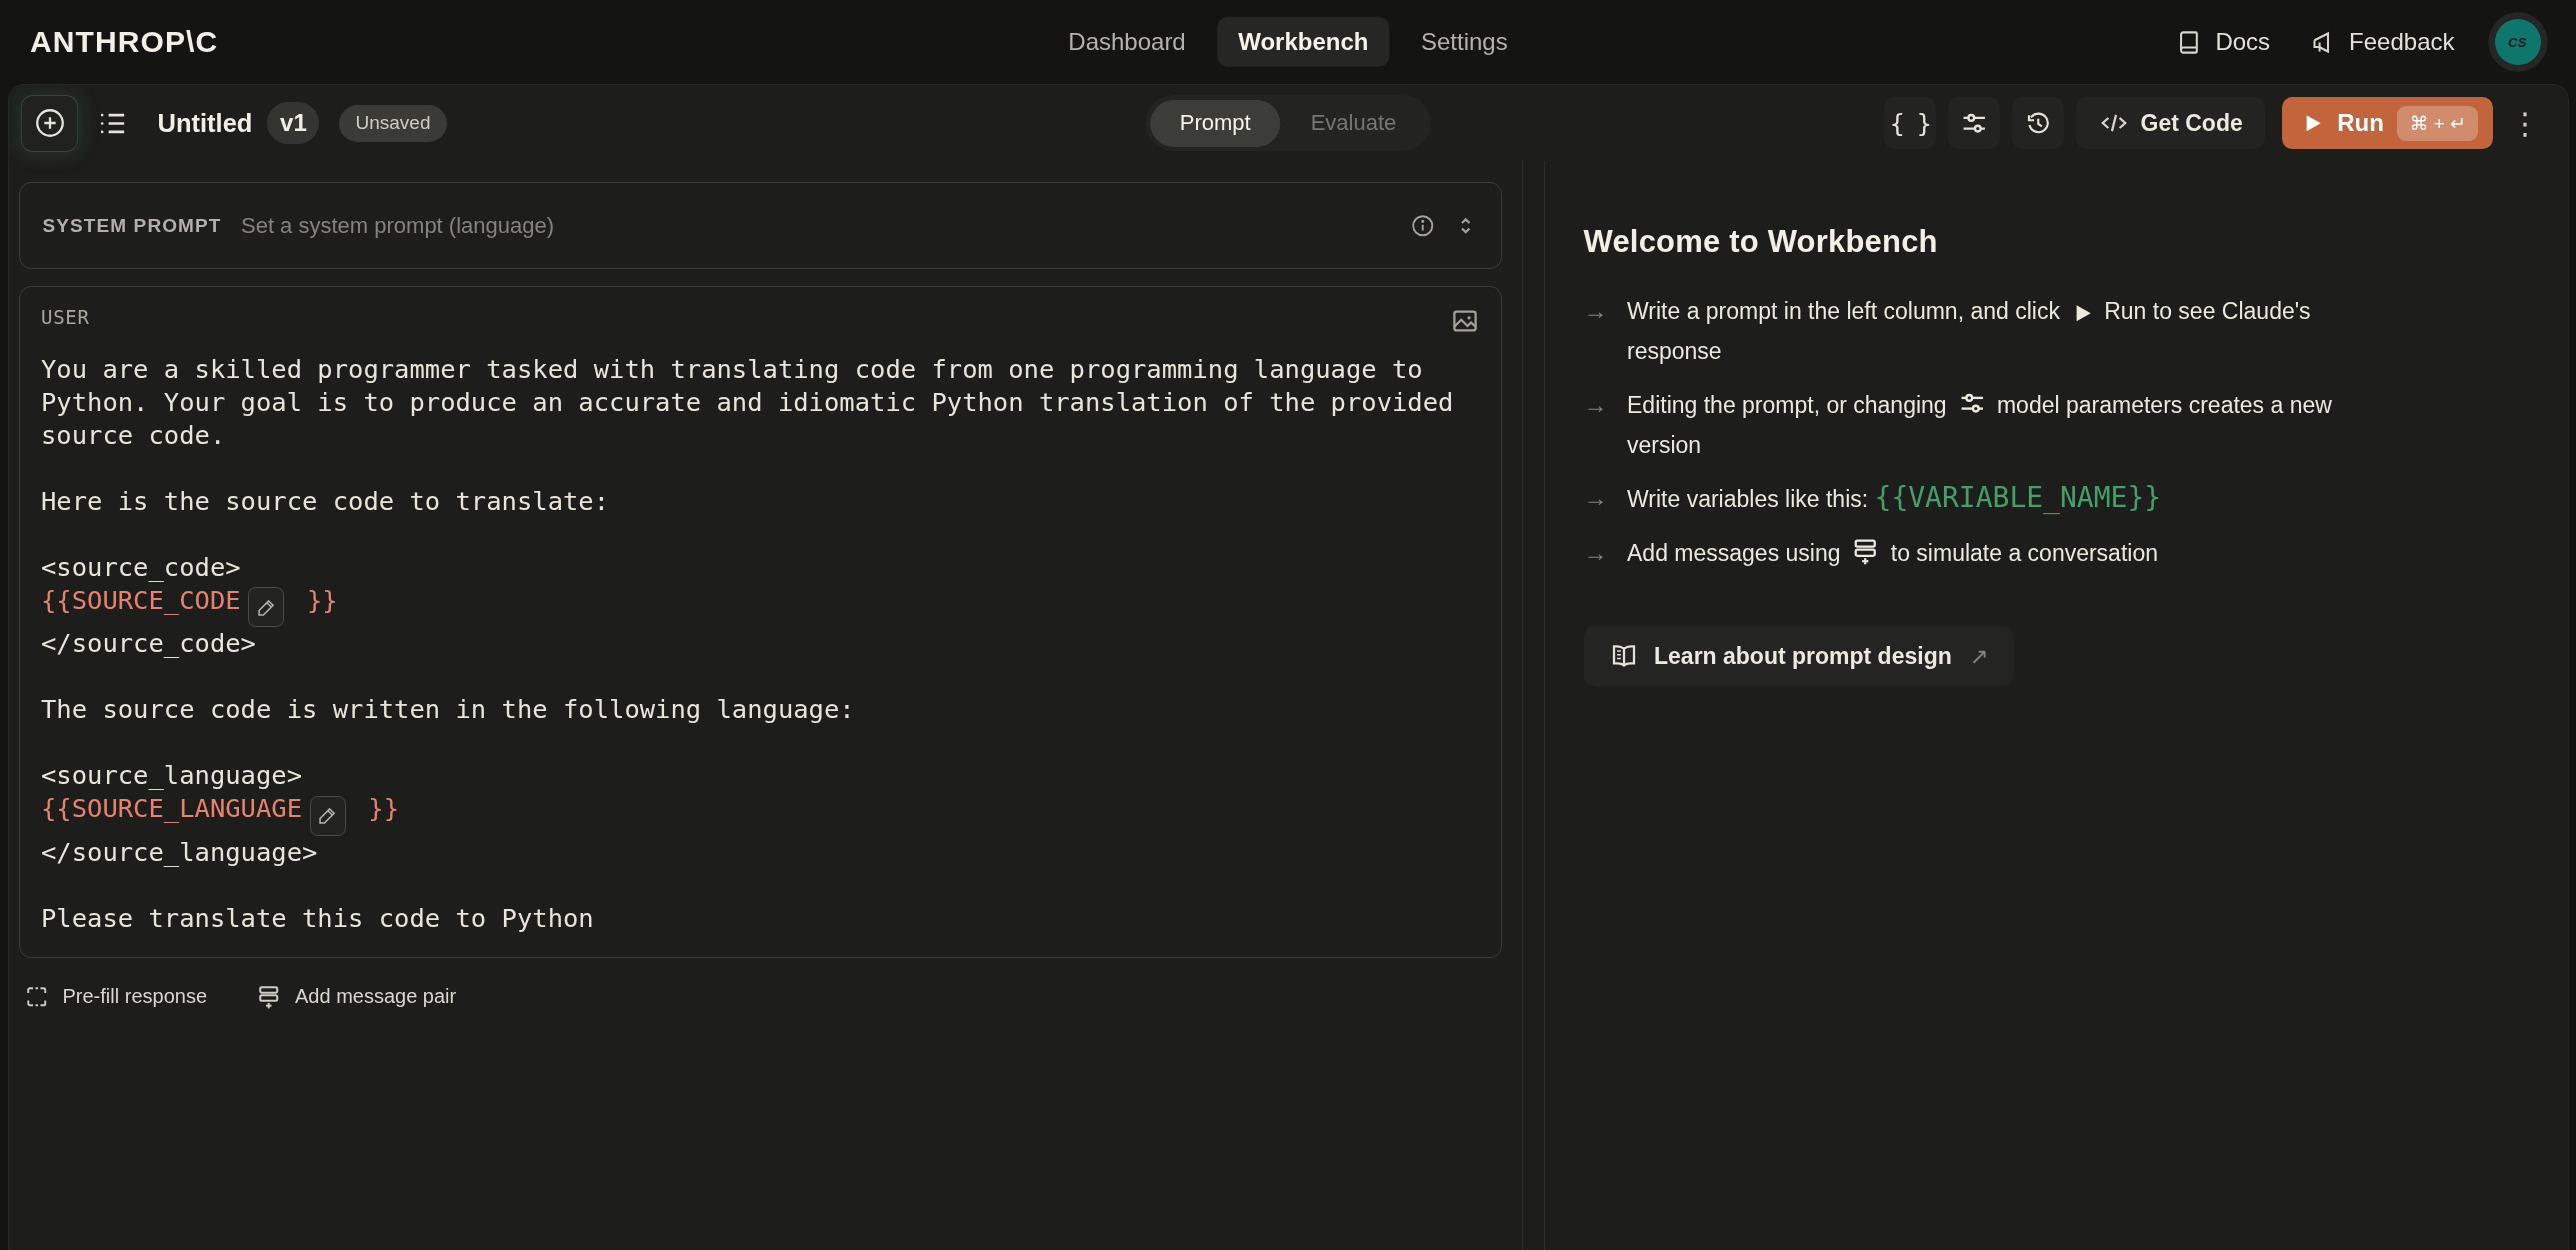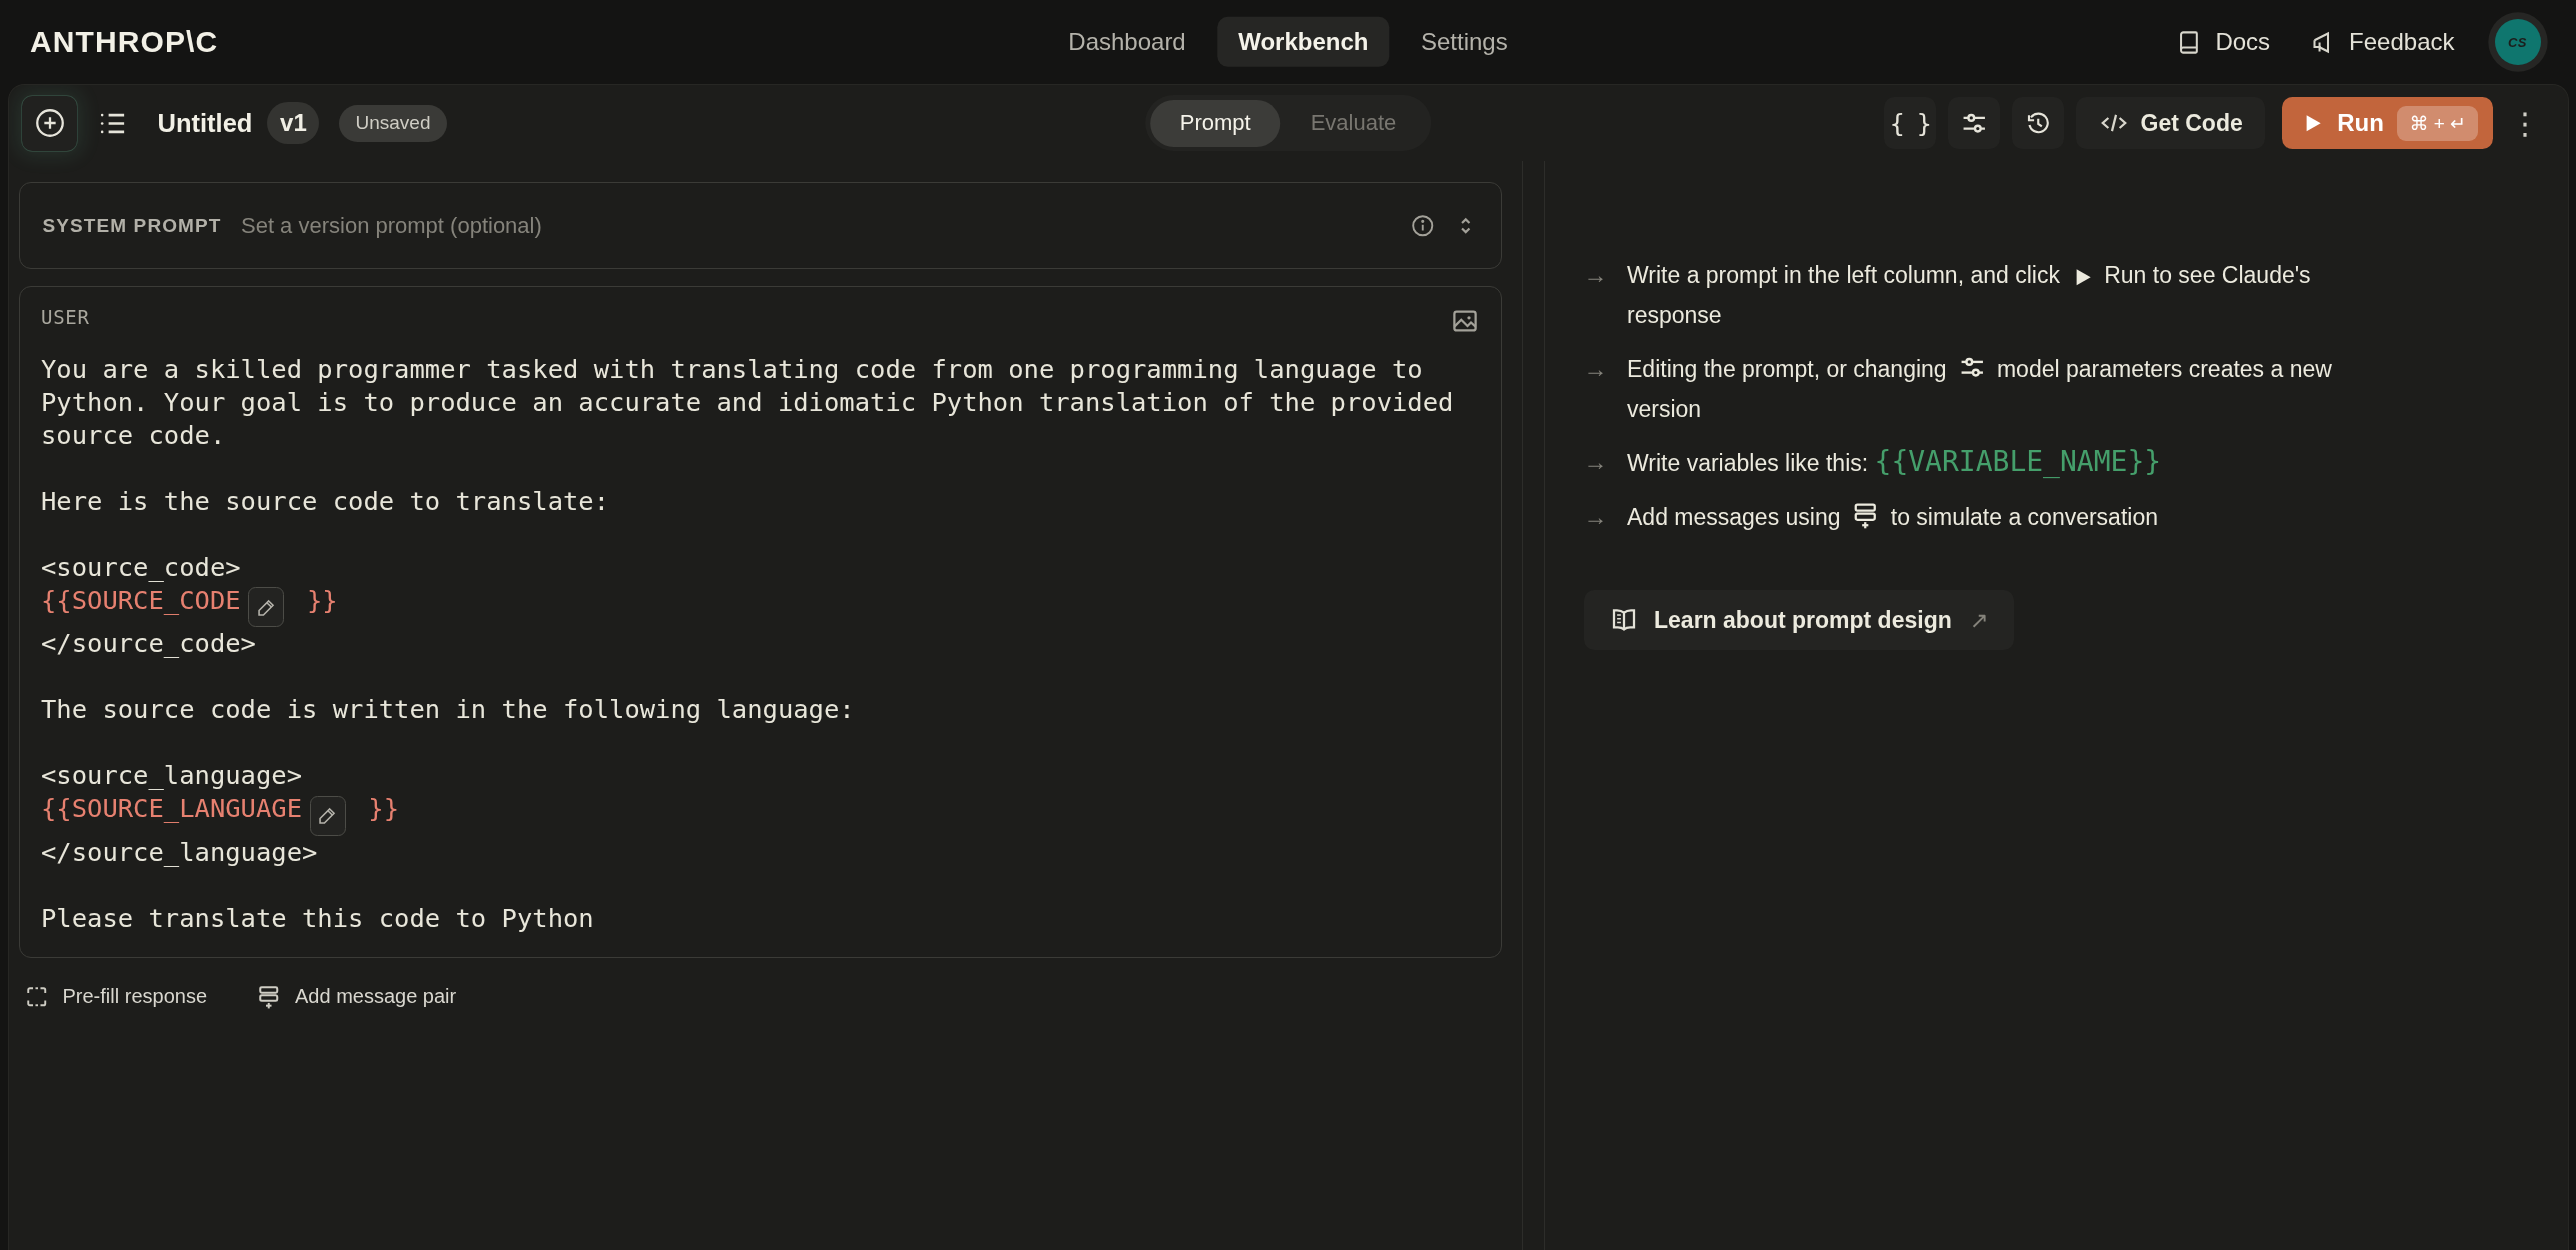--- a/index.html
+++ b/index.html
@@ -340,21 +340,21 @@
       <button class="icon-btn kebab-btn">⋮</button>
     </div>
   </div>
 
   <div class="content">
 
     <div class="left-panel">
 
       <div class="sys-row">
         <span class="sys-label">SYSTEM PROMPT</span>
-        <span class="sys-placeholder">Set a version prompt (optional)</span>
+        <span class="sys-placeholder">Set a system prompt (language)</span>
         <span class="sys-icons">
           <button class="icon-btn">
             <span class="ic">
                 <svg viewBox="0 0 24 24" fill="none" stroke="currentColor" stroke-width="1.8" width="25.5" height="25.5">
                   <circle cx="12" cy="12" r="9"></circle>
                   <line x1="12" y1="11" x2="12" y2="16.5"></line>
                   <circle cx="12" cy="7.8" r="0.6" fill="currentColor"></circle>
                 </svg>
               </span>
           </button>
@@ -429,20 +429,21 @@
               </svg>
           </span>
           <span>Add message pair</span>
         </button>
       </div>
     </div>
 
     <div class="gutter"></div>
 
     <div class="right-panel">
+      <h1 class="welcome-title">Welcome to Workbench</h1>
       <ul class="tips" id="tips-list">
           <li>
             <span class="tip-arrow">→</span>
             <span class="tip-body"><span>Write a prompt in the left column, and click </span><span class="tip-icon small">
                 <svg viewBox="0 0 24 24" width="22.5" height="22.5">
                   <path d="M6 3.5l15 8.5-15 8.5z" fill="currentColor"></path>
                 </svg>
               </span><span> Run to see Claude's response</span></span>
           </li>
           <li>

